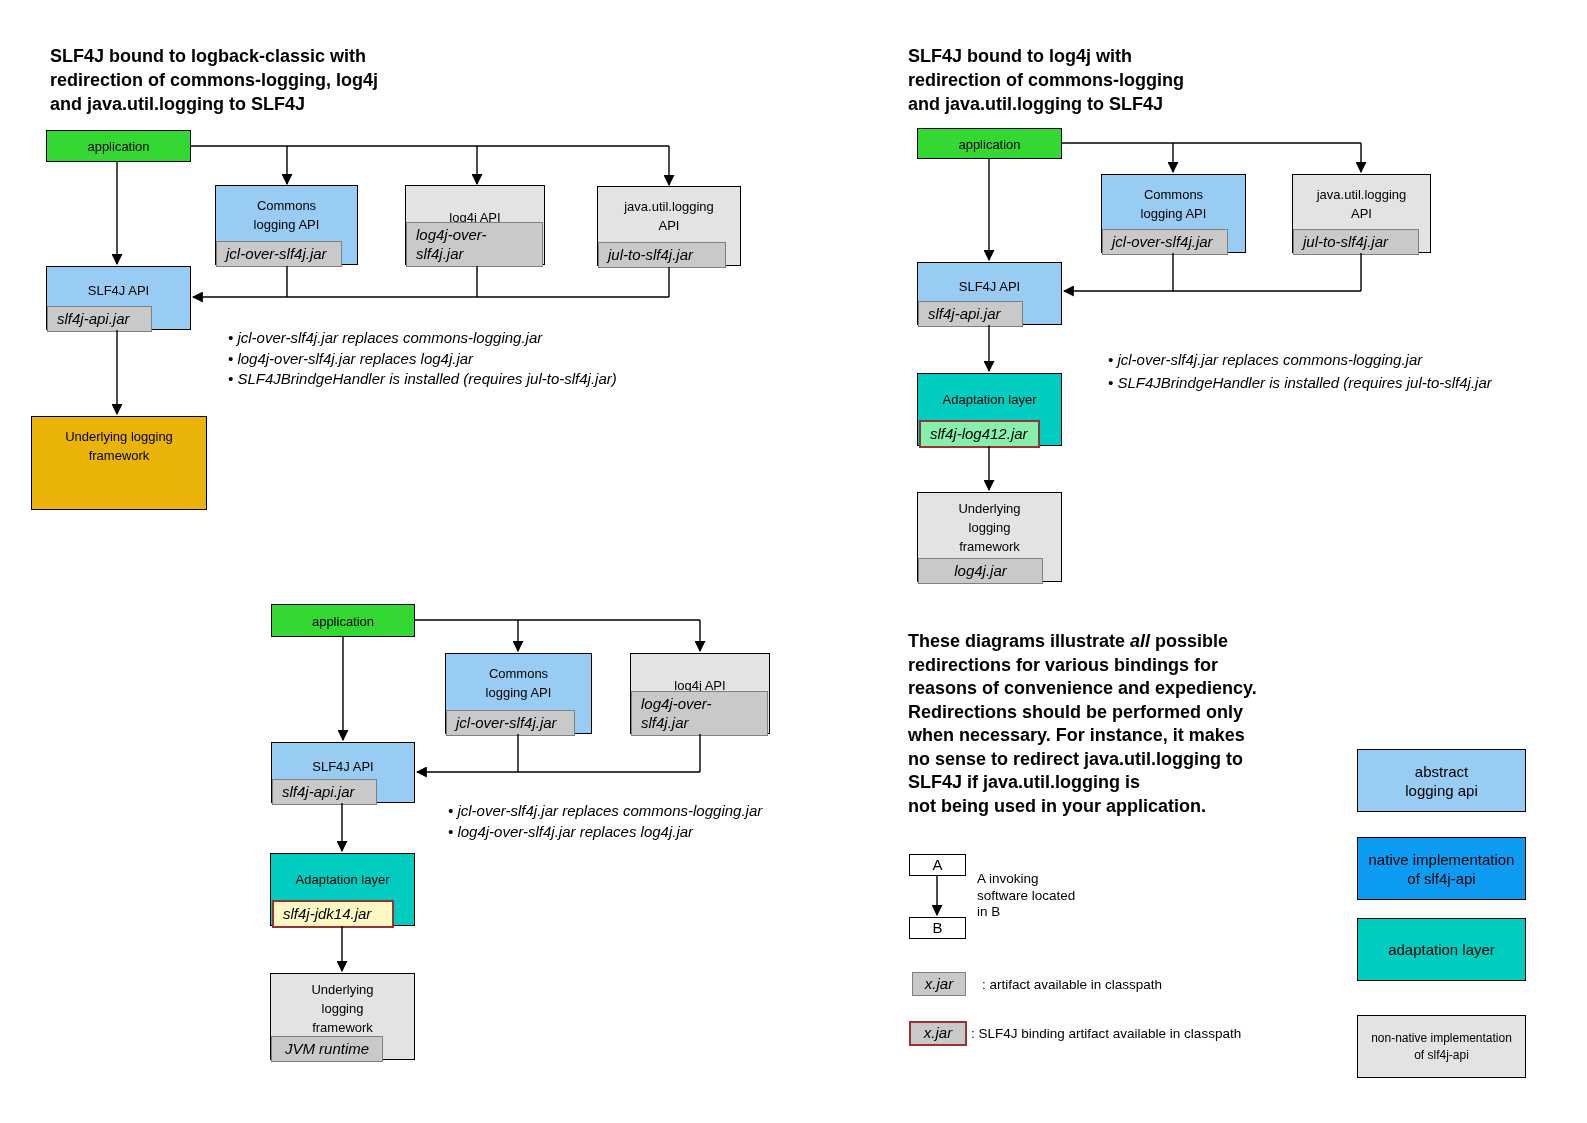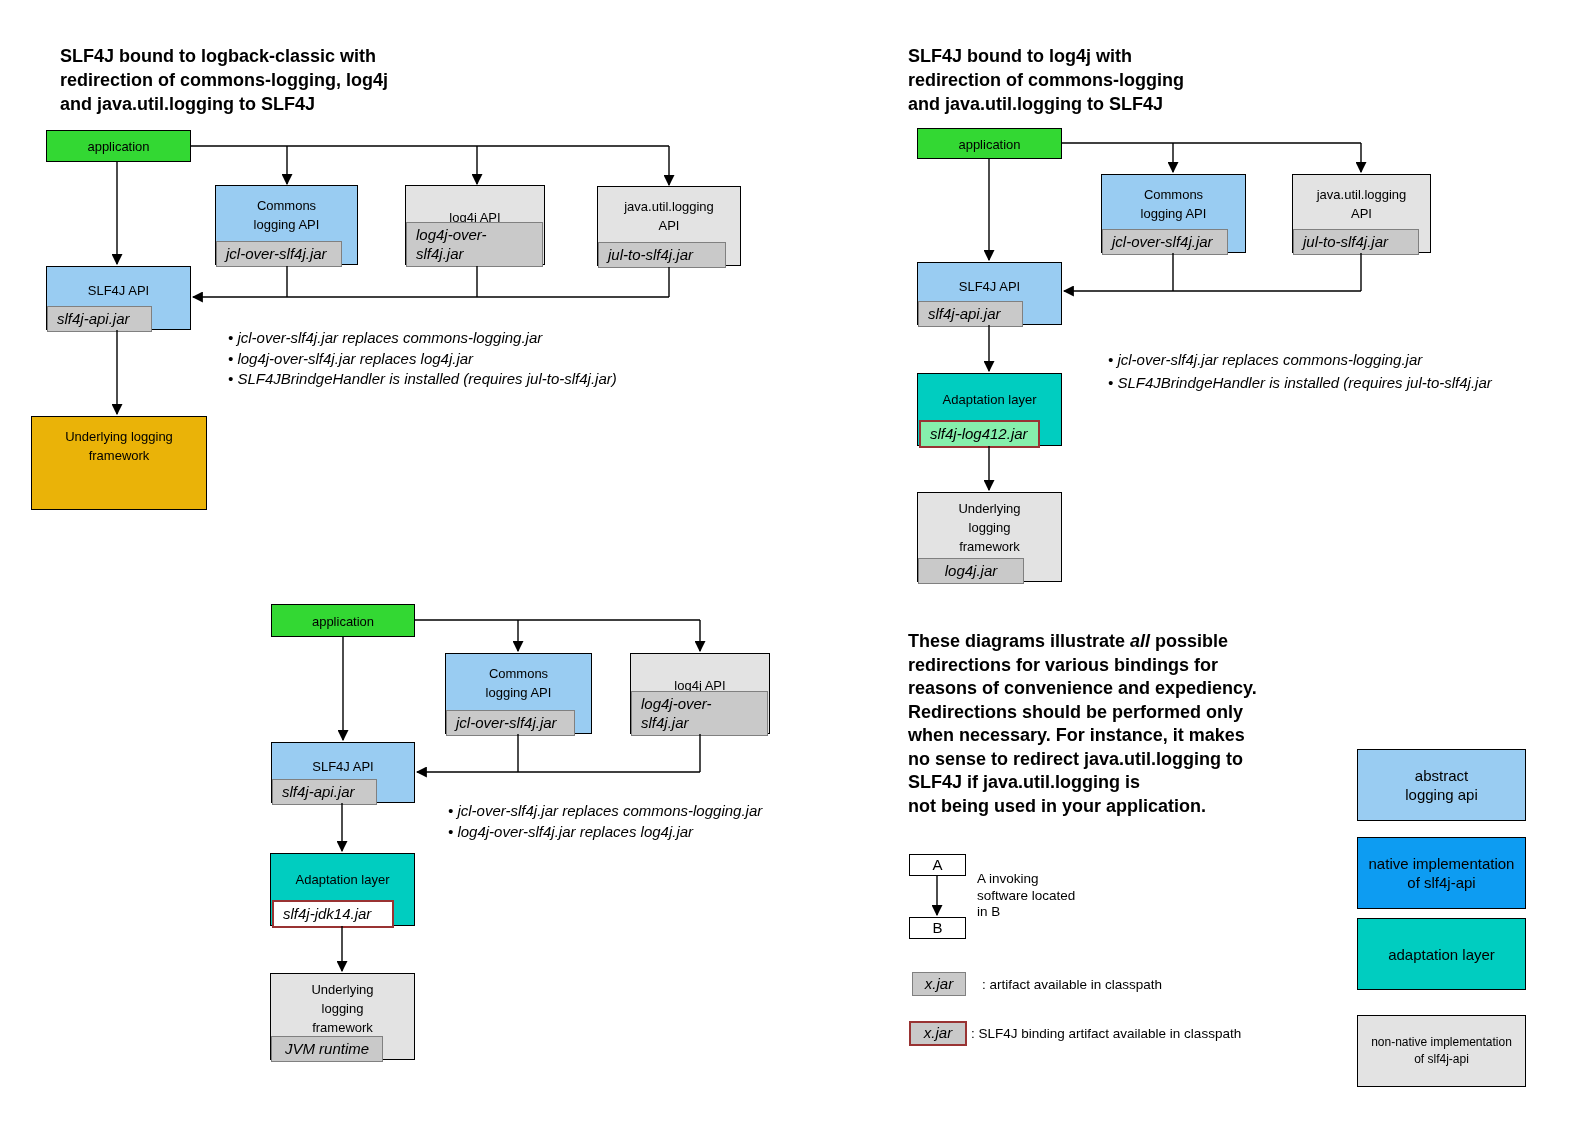--- a/index.html
+++ b/index.html
@@ -23,32 +23,32 @@
   .lh21{line-height:21px;}
   .lh23{line-height:23px;}
   .note{position:absolute;font-weight:bold;font-size:18px;line-height:23.5px;white-space:pre-line;width:445px;}
   .note .em{font-style:italic;}
   .lbox{position:absolute;border:1px solid #000;box-sizing:border-box;text-align:center;
         font-size:15px;background:#fff;}
   .ljar{position:absolute;box-sizing:border-box;border:1px solid #808080;text-align:center;
         font-size:15px;font-style:italic;}
   .ljar.red{border-width:2px;border-color:#993333;}
   .lcap{position:absolute;font-size:13.5px;line-height:16.5px;white-space:pre-line;}
-  .tbox{position:absolute;left:1357px;width:169px;height:72px;border:1px solid #000;box-sizing:border-box;
+  .tbox{position:absolute;left:1357px;width:169px;height:63px;border:1px solid #000;box-sizing:border-box;
         display:flex;align-items:center;justify-content:center;text-align:center;
         font-size:15px;line-height:19px;white-space:pre-line;}
   .tbox.small{font-size:12px;line-height:17px;margin-top:18px;}
   svg.arrows{position:absolute;left:0;top:0;pointer-events:none;}
 </style>
 </head>
 <body>
 
 <div id="stage">
 
-  <div class="dtitle" style="left:60px;top:44px;">SLF4J bound to logback-classic with
+  <div class="dtitle" style="left:50px;top:44px;">SLF4J bound to logback-classic with
 redirection of commons-logging, log4j
 and java.util.logging to SLF4J</div>
 
   <div class="node vcenter" style="left: 46px; top: 130px; width: 145px; height: 32px; background-color: rgb(51, 216, 51);">
     <div class="nlabel">application</div>
   </div>
 
   <div class="node lt10" style="left: 215px; top: 185px; width: 143px; height: 80px; background-color: rgb(153, 204, 242);">
     <div class="nlabel">Commons
 logging API</div>
@@ -110,21 +110,21 @@
 
   <div class="node lt16" style="left: 917px; top: 373px; width: 145px; height: 73px; background-color: rgb(0, 205, 192);">
     <div class="nlabel">Adaptation layer</div>
     <div class="jar red" style="width: 121px; background-color: #86efac;">slf4j-log412.jar</div>
   </div>
 
   <div class="node lt6" style="left: 917px; top: 492px; width: 145px; height: 90px; background-color: rgb(227, 227, 227);">
     <div class="nlabel">Underlying
 logging
 framework</div>
-    <div class="jar" style="width: 106px; text-align: center; background-color: rgb(201, 201, 201);">log4j.jar</div>
+    <div class="jar" style="width: 125px; text-align: center; background-color: rgb(201, 201, 201);">log4j.jar</div>
   </div>
 
 
   <div class="node vcenter" style="left: 271px; top: 604px; width: 144px; height: 33px; background-color: rgb(51, 216, 51);">
     <div class="nlabel">application</div>
   </div>
 
   <div class="node lt10" style="left: 445px; top: 653px; width: 147px; height: 81px; background-color: rgb(153, 204, 242);">
     <div class="nlabel">Commons
 logging API</div>
@@ -139,21 +139,21 @@
   <div class="node lt14" style="left: 271px; top: 742px; width: 144px; height: 61px; background-color: rgb(153, 204, 242);">
     <div class="nlabel">SLF4J API</div>
     <div class="jar" style="width: 105px; background-color: rgb(201, 201, 201);">slf4j-api.jar</div>
   </div>
 
   <div class="bullets lh21" style="left:448px;top:800px;">• jcl-over-slf4j.jar replaces commons-logging.jar
 • log4j-over-slf4j.jar replaces log4j.jar</div>
 
   <div class="node lt16" style="left: 270px; top: 853px; width: 145px; height: 73px; background-color: rgb(0, 205, 192);">
     <div class="nlabel">Adaptation layer</div>
-    <div class="jar red" style="width: 122px; background-color: #ffffff;">slf4j-jdk14.jar</div>
+    <div class="jar red" style="width: 122px; background-color: #fef9c3;">slf4j-jdk14.jar</div>
   </div>
 
   <div class="node lt6" style="left: 270px; top: 973px; width: 145px; height: 87px; background-color: rgb(227, 227, 227);">
     <div class="nlabel">Underlying
 logging
 framework</div>
     <div class="jar" style="width: 112px; text-align: center; background-color: rgb(201, 201, 201);">JVM runtime</div>
   </div>
 
   <div class="note" style="left:908px;top:630px;"><span>These diagrams illustrate </span><span class="em">all</span><span> possible

